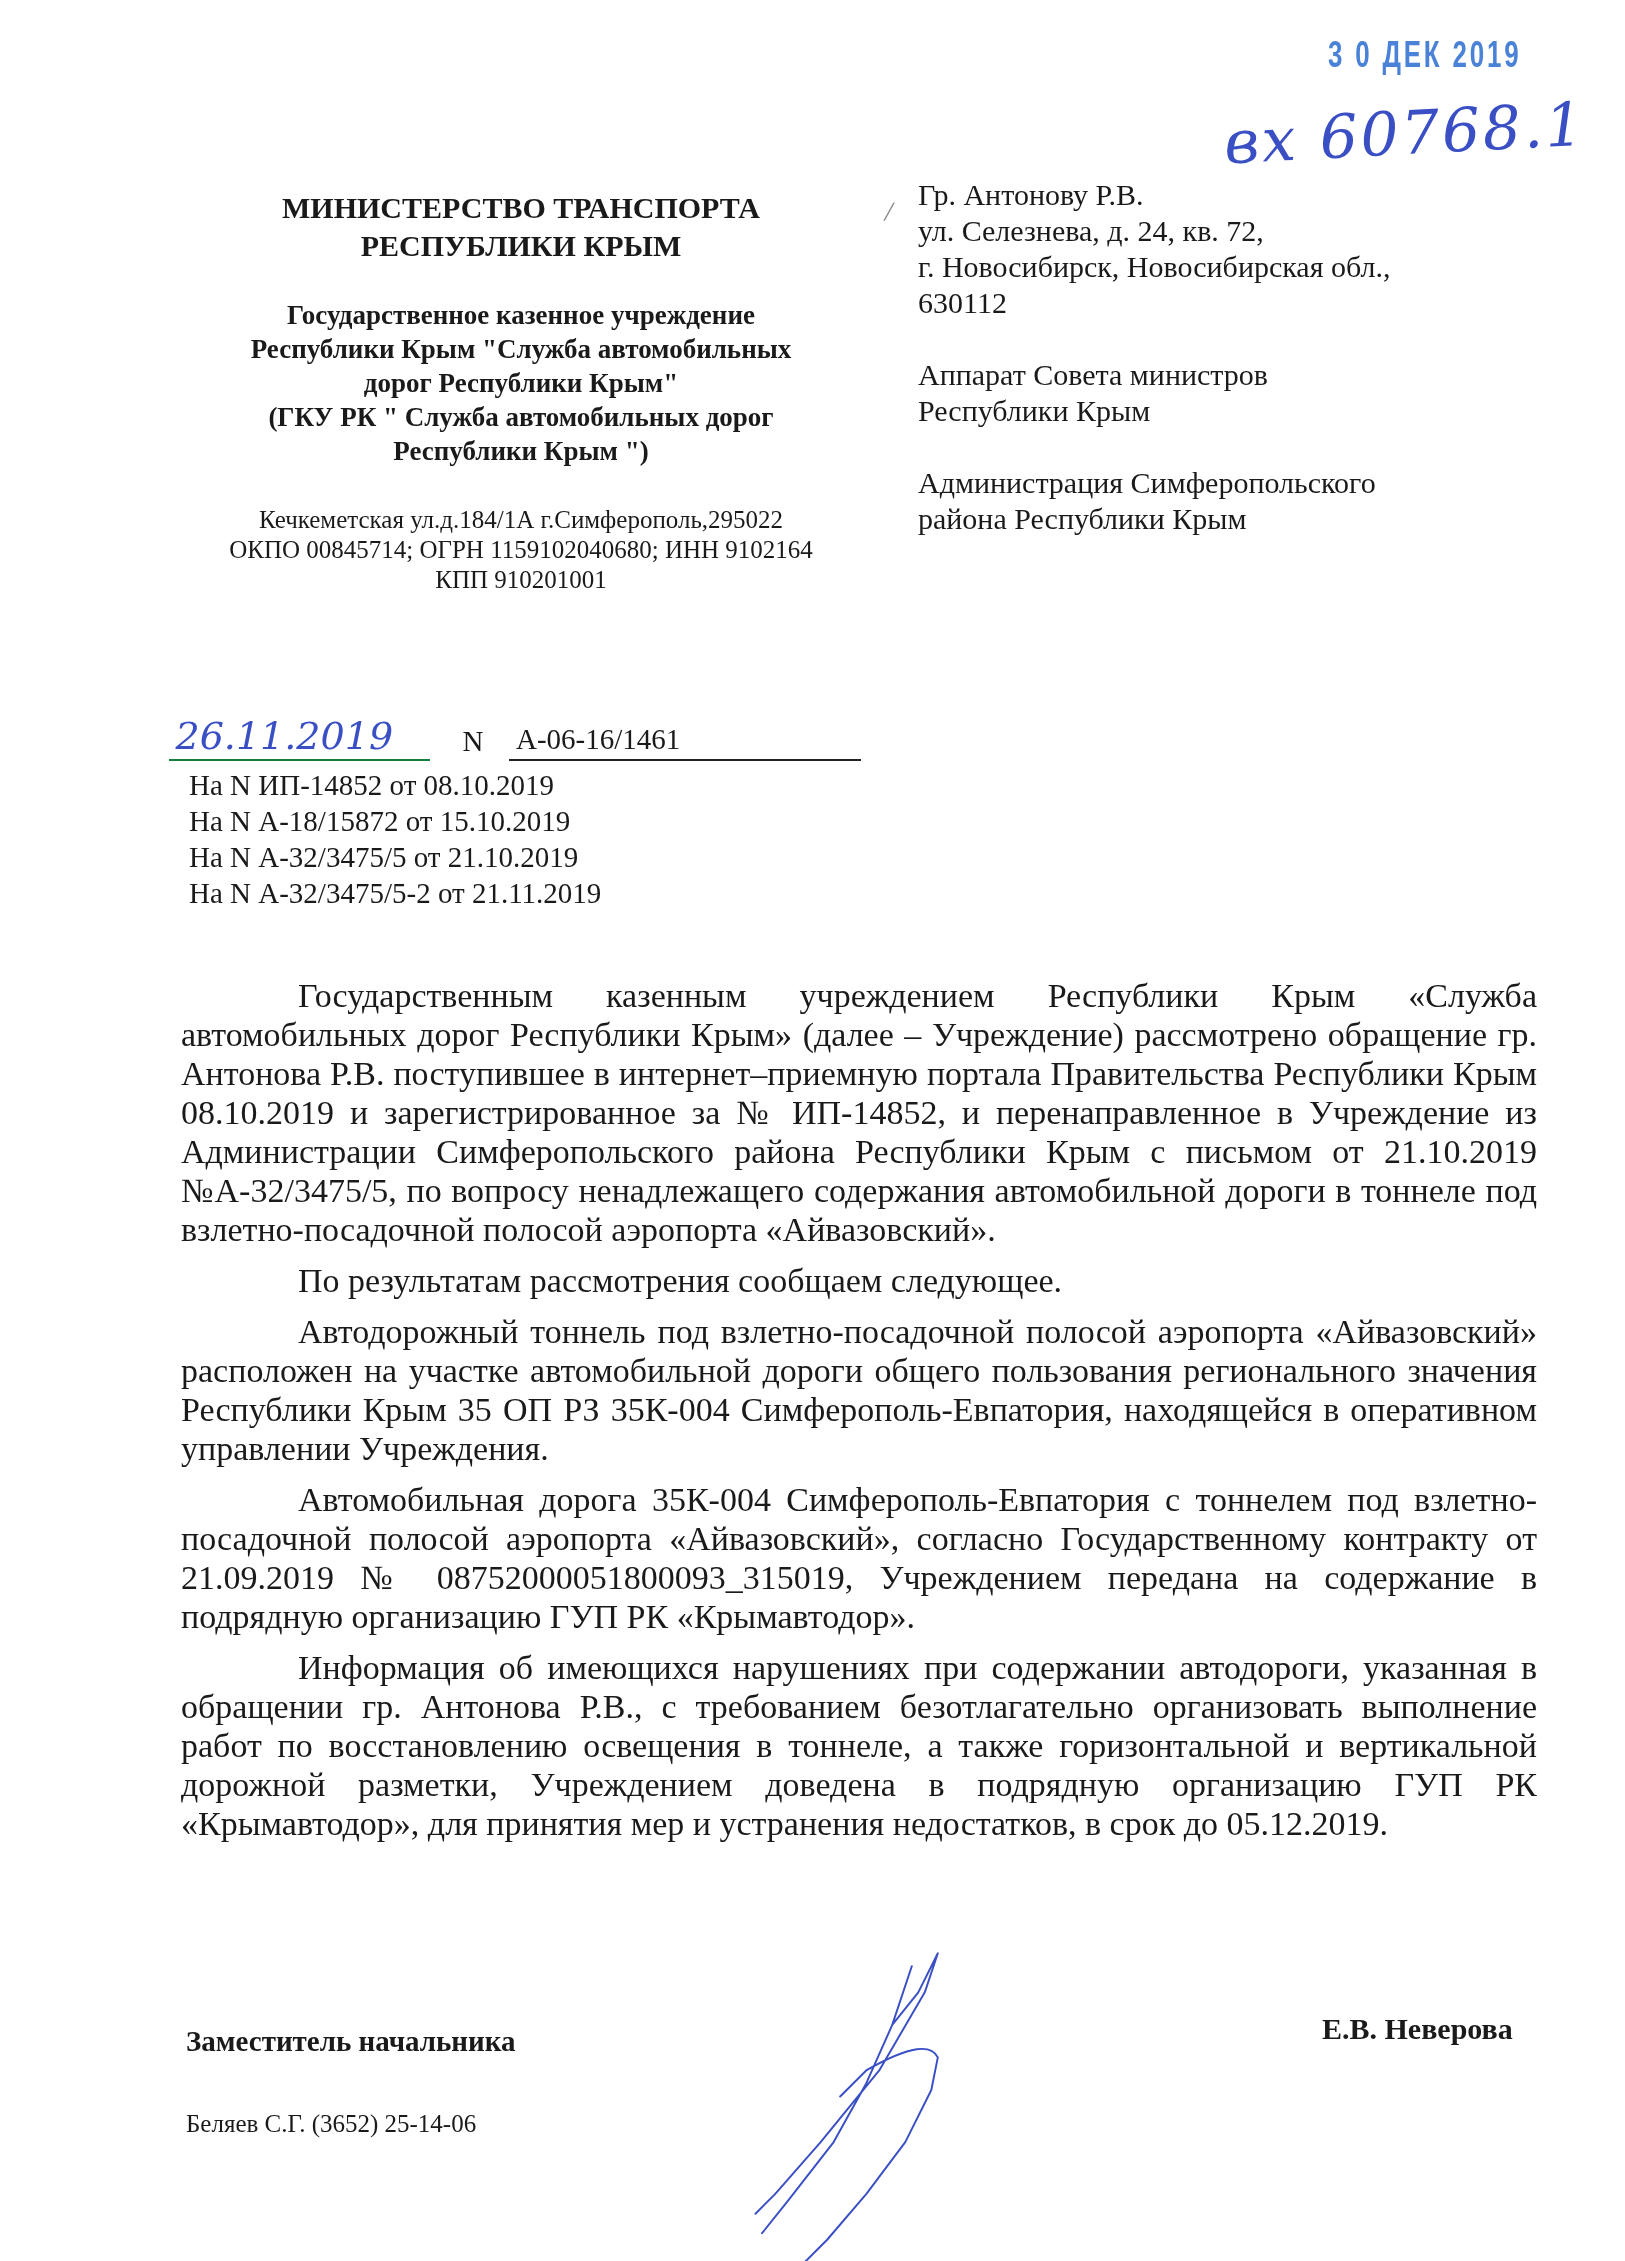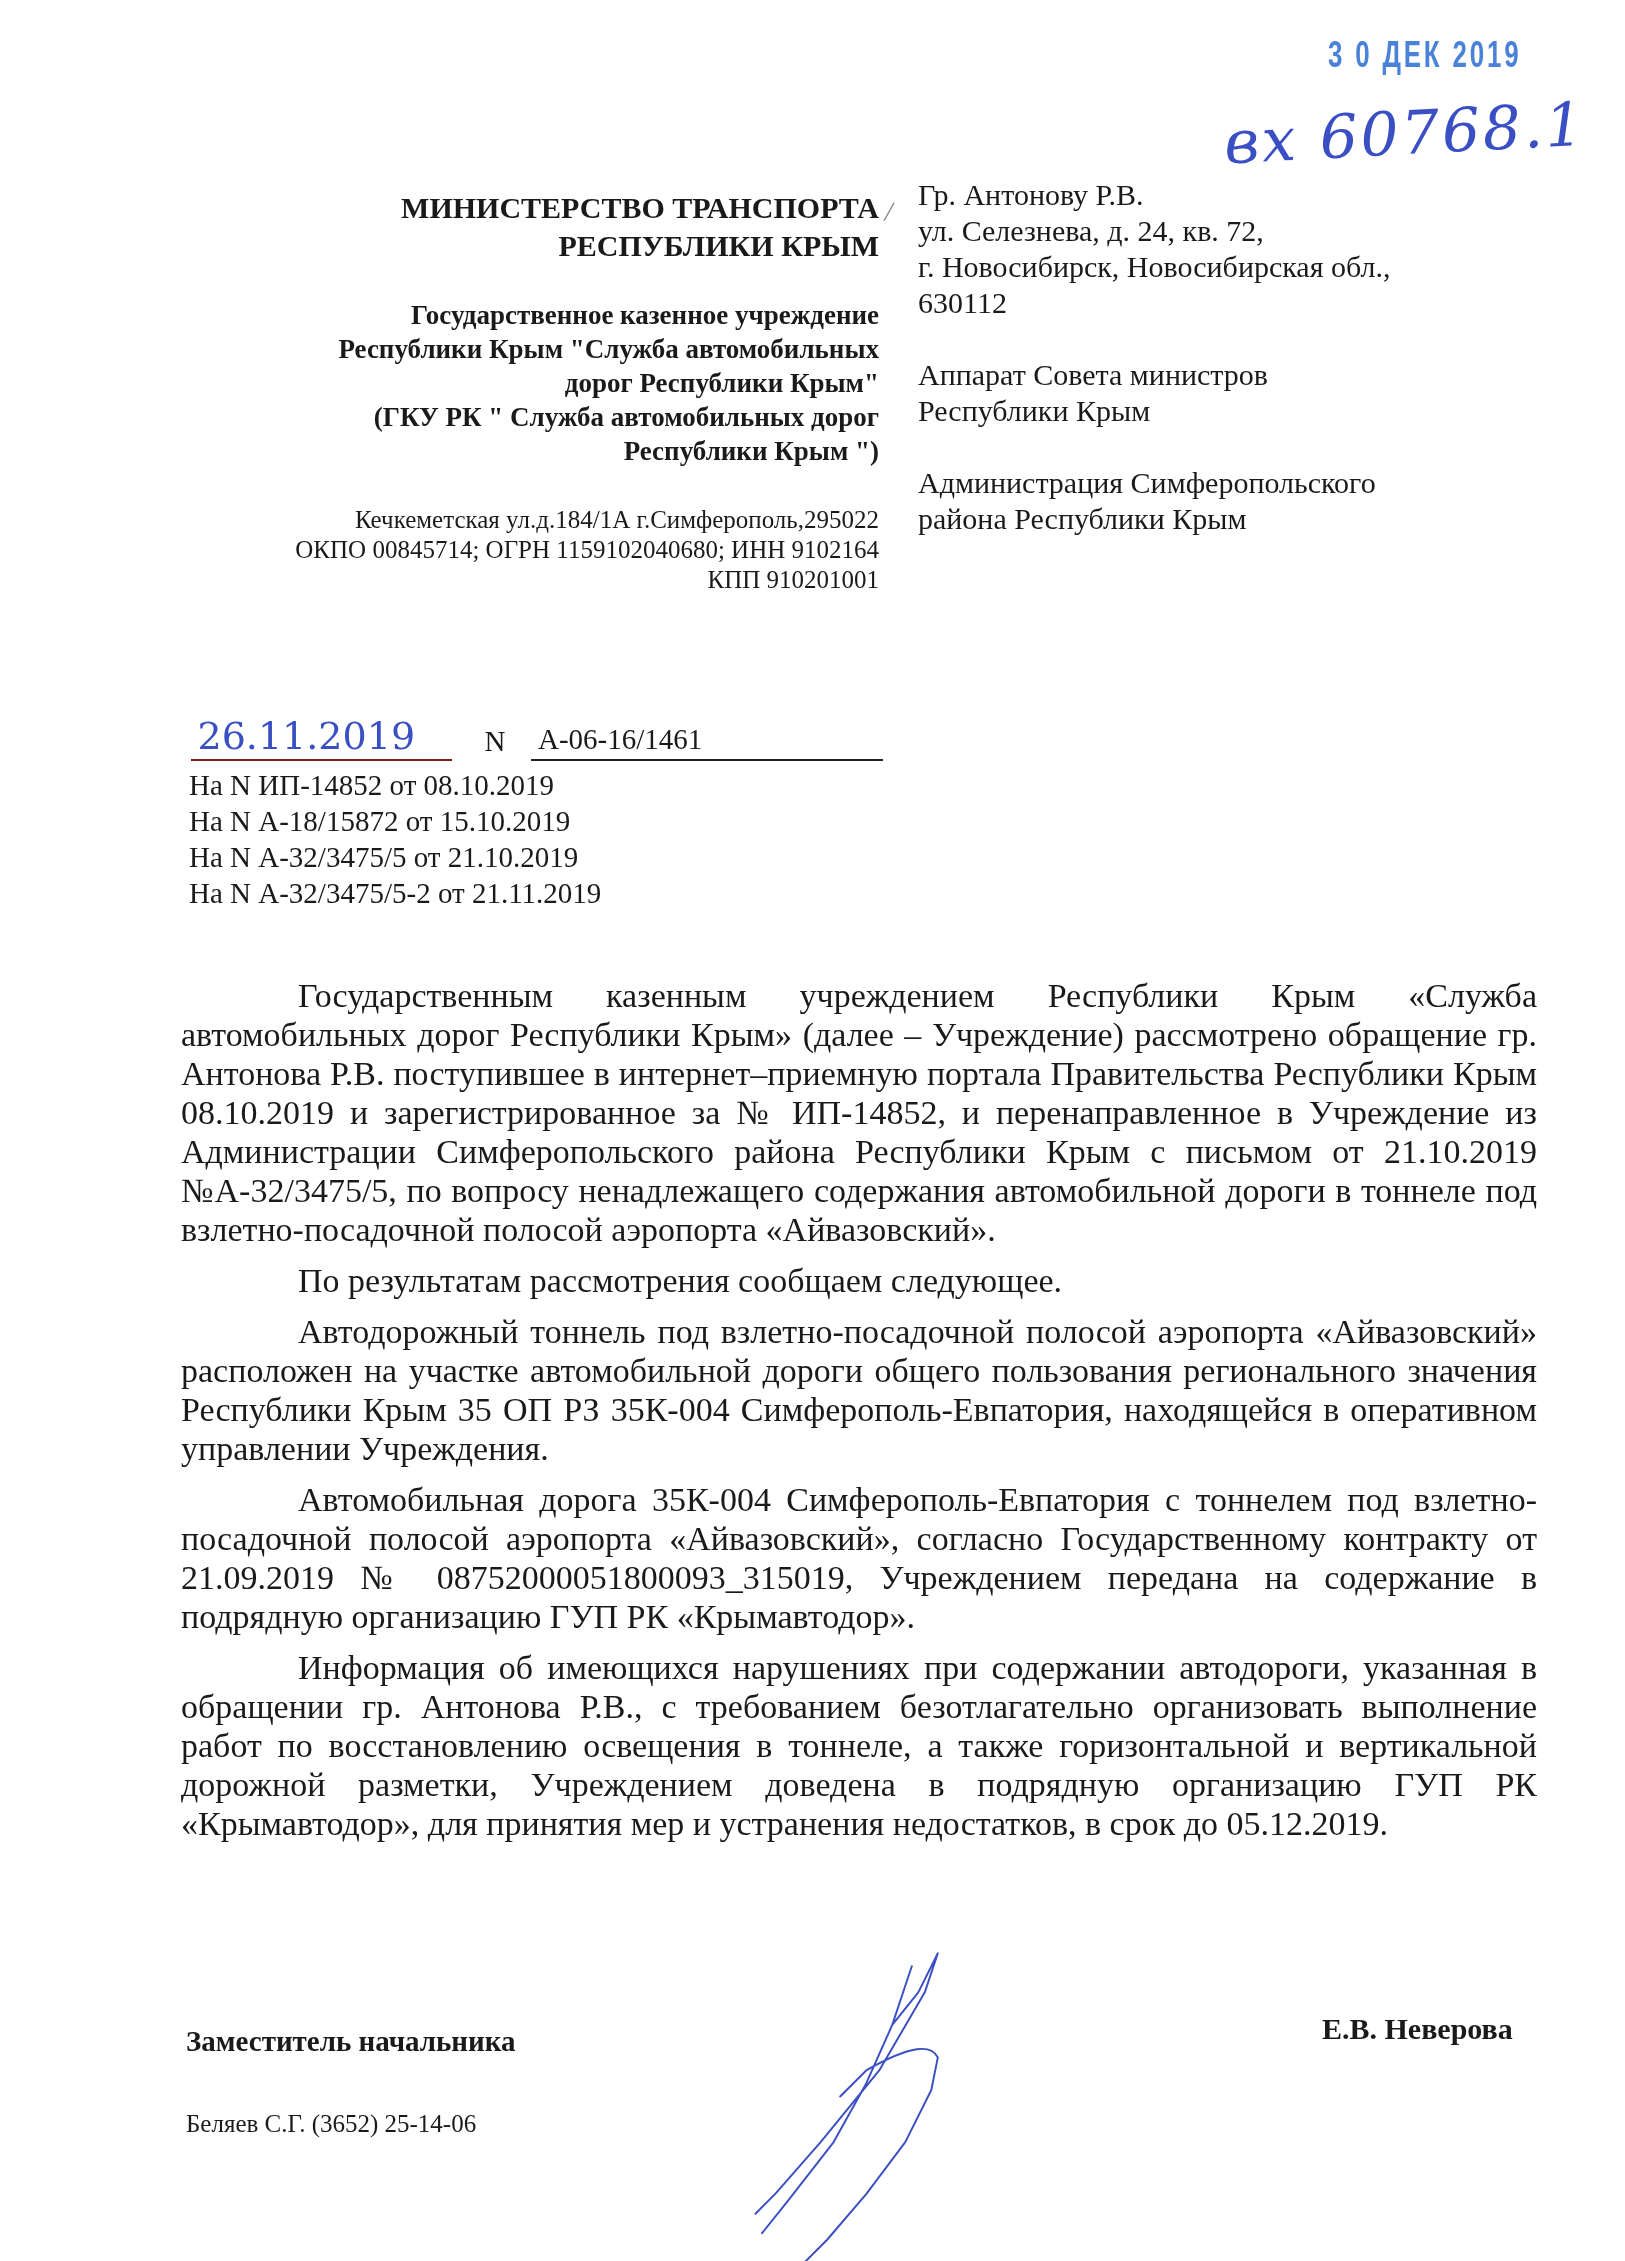--- a/index.html
+++ b/index.html
@@ -10,33 +10,33 @@
   .abs { position: absolute; }
   .stamp-date {
     left: 1328px; top: 34px; font-family: "Liberation Sans", "DejaVu Sans", sans-serif;
     font-weight: bold; font-size: 36px; color: #4a82d8; letter-spacing: 3.9px;
     transform: scaleX(0.72); transform-origin: left top;
   }
   .stamp-incoming {
     left: 1224px; top: 98px; font-family: "DejaVu Serif", serif; font-style: italic;
     font-size: 60px; color: #3a4fc4; transform: rotate(-3deg); letter-spacing: 2.6px;
   }
-  .hdr { left: 163px; width: 716px; text-align: right; font-weight: bold; }
+  .hdr { left: 163px; width: 716px; text-align: center; font-weight: bold; }
   .ministry { top: 189px; font-size: 30px; line-height: 38px; }
   .agency { top: 298px; font-size: 27px; line-height: 34px; }
   .contacts { top: 505px; font-size: 25px; line-height: 30px; font-weight: normal; }
   .contacts .email-link { text-decoration: underline; }
   .recipients { left: 918px; top: 177px; font-size: 30px; line-height: 36px; width: 651px; }
   .recipients .block { margin-bottom: 36px; }
   .checkmark { left: 885px; top: 195px; font-size: 29px; color: #888; transform: rotate(10deg); }
   .outnum { left: 169px; top: 713px; font-size: 29px; display: flex; align-items: flex-end; }
   .hand-date {
-    display: inline-block; width: 254px; border-bottom: 2px solid #7f1d1d;
-    font-family: "DejaVu Serif", serif; color: #3a4fc4; font-size: 38px;
-    line-height: 46px; padding-left: 6.5px; margin-left: 22px;
+    display: inline-block; width: 254px; border-bottom: 2px solid #15803d;
+    font-family: "DejaVu Serif", serif; font-style: italic; color: #3a4fc4; font-size: 38px;
+    line-height: 46px; padding-left: 6.5px;
   }
   .n-label { margin: 0 26px 0 33px; line-height: 39px; }
   .out-code { display: inline-block; width: 345px; border-bottom: 2px solid #222; line-height: 39px; padding-left: 6.5px; }
   .refs { left: 189px; top: 767px; font-size: 29px; line-height: 36px; }
   .body-text {
     left: 169px; top: 964px; width: 1380px; font-size: 34px; line-height: 39px;
     text-align: justify; transform: scaleX(1); 
   }
   .body-text p { margin: 12px; text-indent: 117px; }
   .sign-title { left: 186px; top: 2025px; font-size: 29px; font-weight: bold; }

